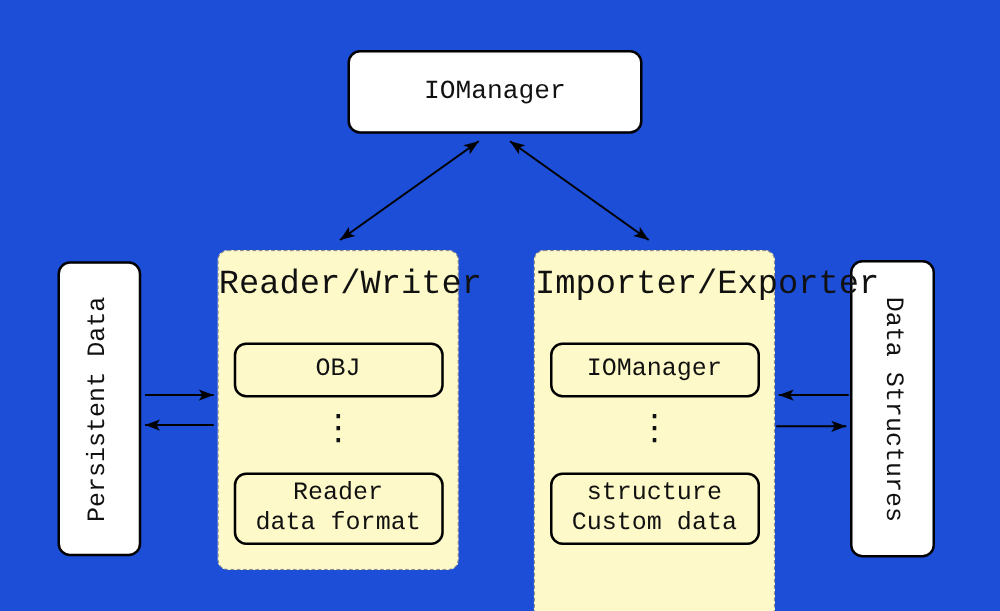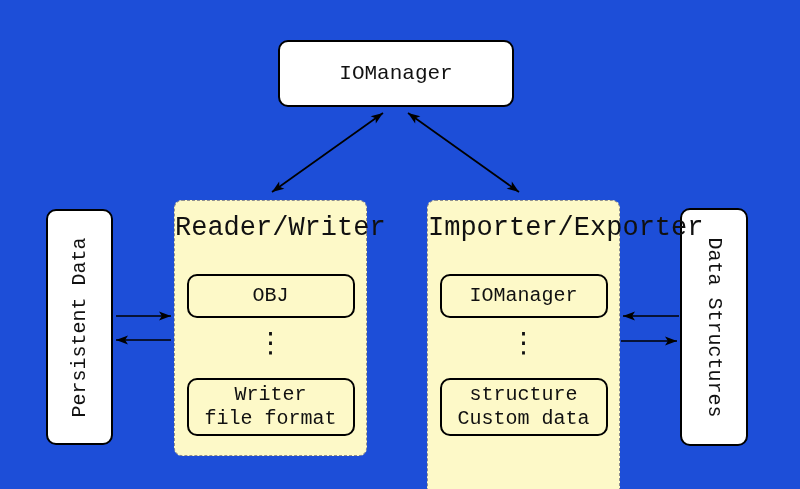--- a/index.html
+++ b/index.html
@@ -132,22 +132,22 @@
   </div>
 
   <div class="container" style="left:174px; top:200px; width:193px; height:256px;">
     <div class="container-label">Reader/Writer</div>
     <div class="item-box" style="top:73px; height:44px;">
       <span class="line">OBJ</span>
 
     </div>
     <div class="ellipsis">⋮</div>
     <div class="item-box" style="top:177px; height:58px;">
-      <span class="line">Writer</span>
-      <span class="line">file format</span>
+      <span class="line">Reader</span>
+      <span class="line">data format</span>
     </div>
   </div>
 
   <div class="container" style="left:427px; top:200px; width:193px; height:304px;">
     <div class="container-label">Importer/Exporter</div>
     <div class="item-box" style="top:73px; height:44px;">
       <span class="line">IOManager</span>
 
     </div>
     <div class="ellipsis">⋮</div>

